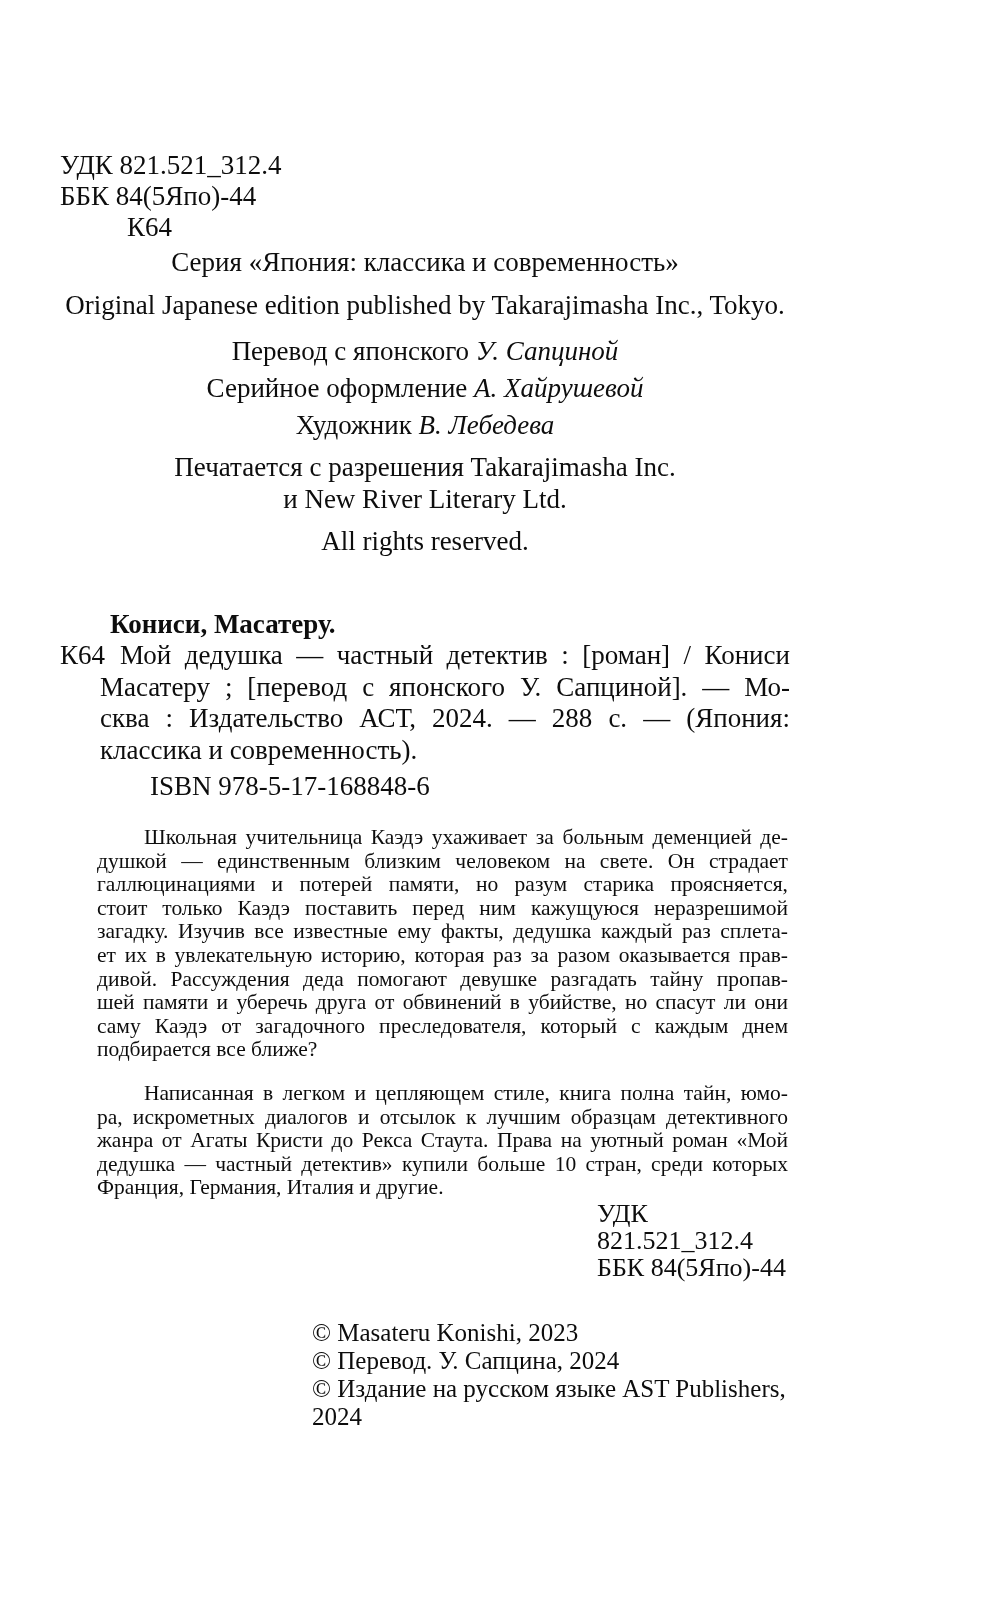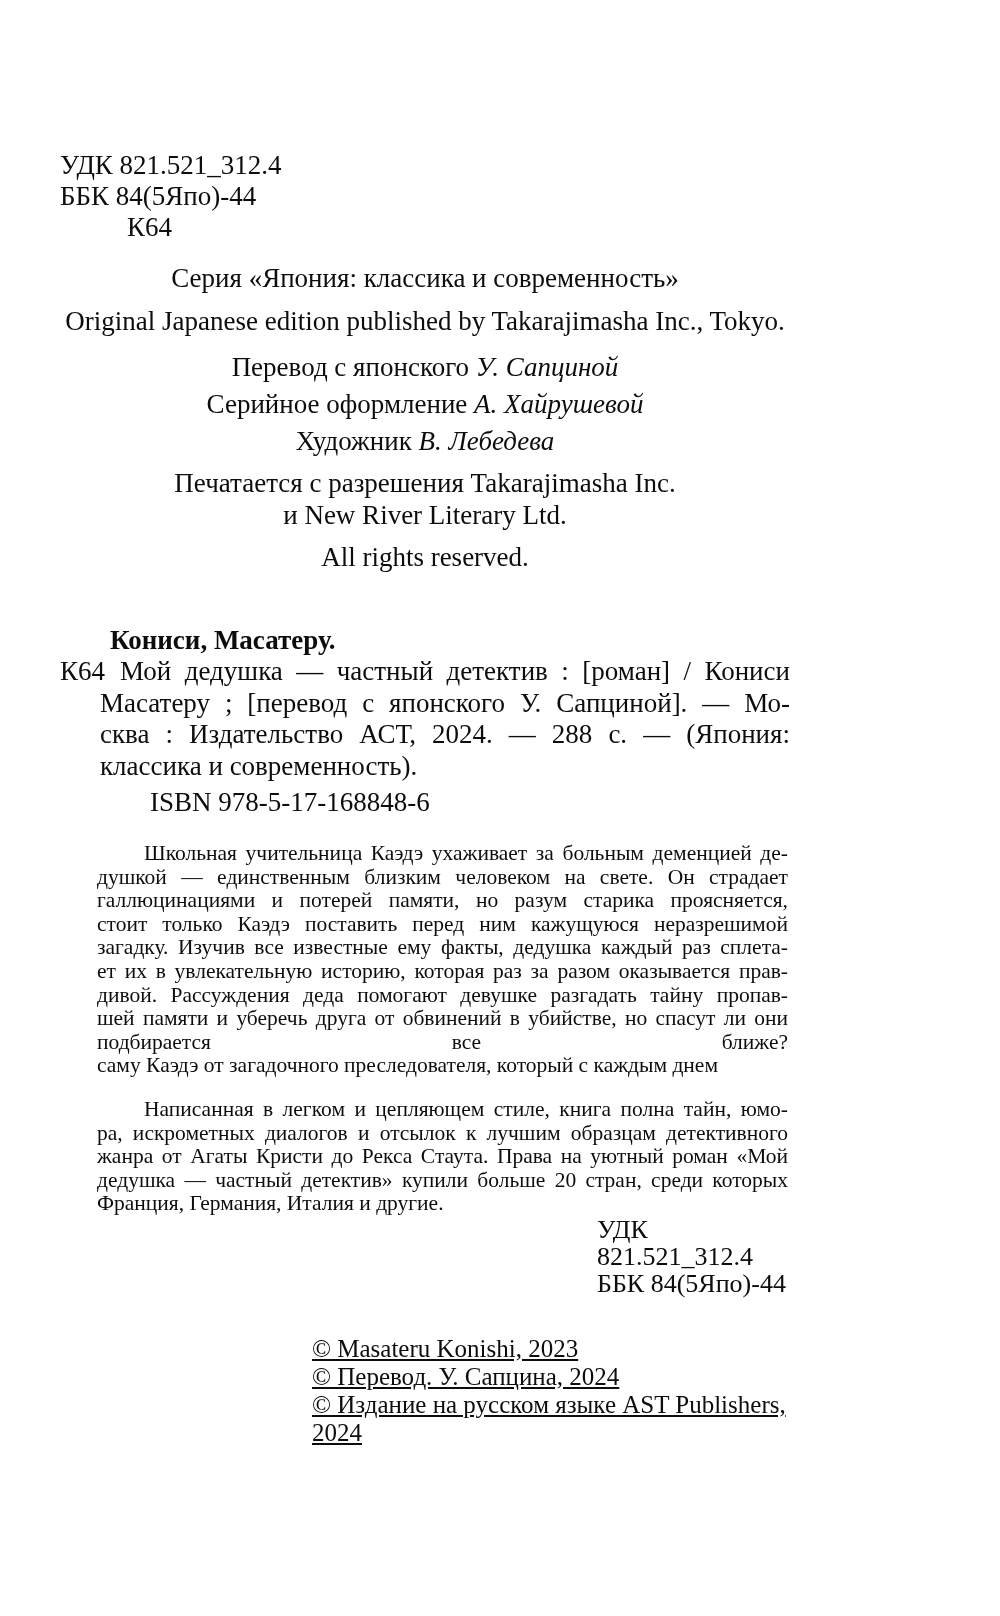--- a/index.html
+++ b/index.html
@@ -18,21 +18,21 @@
     padding: 150px 130px 0 60px;
     box-sizing: content-box;
   }
 
   
   .top-codes { font-size: 27px; line-height: 31px; }
   .top-codes .author-code { padding-left: 67px; }
 
   
   .centered { text-align: center; font-size: 27px; }
-  .series-line { margin-top: 20px; line-height: 31px; }
+  .series-line { margin-top: 4px; line-height: 31px; }
   .orig-title-block { margin-top: 18px; line-height: 28px; }
   .orig-note { margin-top: 12px; line-height: 31px; }
   .credits { margin-top: 12px; }
   .credit-line { line-height: 37px; }
   .credit-name { font-style: italic; margin-left: 0.25em; }
   .permission { margin-top: 7px; }
   .permission-line { line-height: 32px; }
   .rights-line { margin-top: 10px; line-height: 32px; }
 
   
@@ -54,21 +54,21 @@
   .annotation .para { margin: 0; }
   .annotation .para + .para { margin-top: 20px; }
   .annotation .jline { line-height: 23.6px; }
   .annotation .para .jline:first-child { text-indent: 47px; }
   .annotation .para:first-child { margin-top: 24px; }
 
   
   .bottom-codes { margin-left: 537px; margin-top: 0px; font-size: 26px; line-height: 27px; }
 
   
-  .copyrights { margin-left: 252px; margin-top: 38px; font-size: 25px; line-height: 28px; text-decoration: underline; }
+  .copyrights { margin-left: 252px; margin-top: 38px; font-size: 25px; line-height: 28px; }
 </style>
 </head>
 <body>
 
 <div class="page">
 
   <div class="top-codes">
     <div>УДК 821.521_312.4</div>
     <div>ББК 84(5Япо)-44</div>
     <div class="author-code">К64</div>
@@ -111,28 +111,28 @@
   <div class="annotation">
     <div class="para">
         <div class="jline">Школьная учительница Каэдэ ухаживает за больным деменцией де-</div>
         <div class="jline">душкой — единственным близким человеком на свете. Он страдает</div>
         <div class="jline">галлюцинациями и потерей памяти, но разум старика проясняется,</div>
         <div class="jline">стоит только Каэдэ поставить перед ним кажущуюся неразрешимой</div>
         <div class="jline">загадку. Изучив все известные ему факты, дедушка каждый раз сплета-</div>
         <div class="jline">ет их в увлекательную историю, которая раз за разом оказывается прав-</div>
         <div class="jline">дивой. Рассуждения деда помогают девушке разгадать тайну пропав-</div>
         <div class="jline">шей памяти и уберечь друга от обвинений в убийстве, но спасут ли они</div>
+        <div class="jline">саму Каэдэ от загадочного преследователя, который с каждым днем</div>
         <div class="jline">подбирается все ближе?</div>
-        <div class="jline">саму Каэдэ от загадочного преследователя, который с каждым днем</div>
       </div>
     <div class="para">
         <div class="jline">Написанная в легком и цепляющем стиле, книга полна тайн, юмо-</div>
         <div class="jline">ра, искрометных диалогов и отсылок к лучшим образцам детективного</div>
         <div class="jline">жанра от Агаты Кристи до Рекса Стаута. Права на уютный роман «Мой</div>
-        <div class="jline">дедушка — частный детектив» купили больше 20 стран, среди которых</div>
+        <div class="jline">дедушка — частный детектив» купили больше 10 стран, среди которых</div>
         <div class="jline">Франция, Германия, Италия и другие.</div>
       </div>
   </div>
 
   <div class="bottom-codes">
     <div>УДК 821.521_312.4</div>
     <div>ББК 84(5Япо)-44</div>
   </div>
 
   <div class="copyrights">

